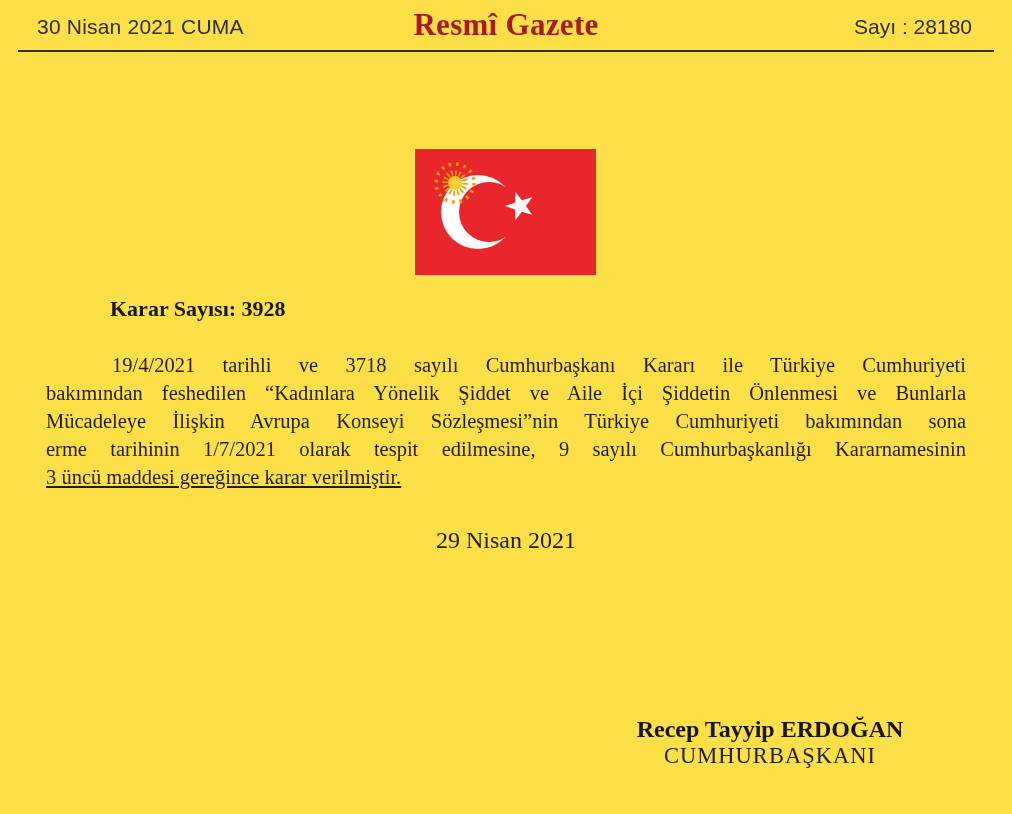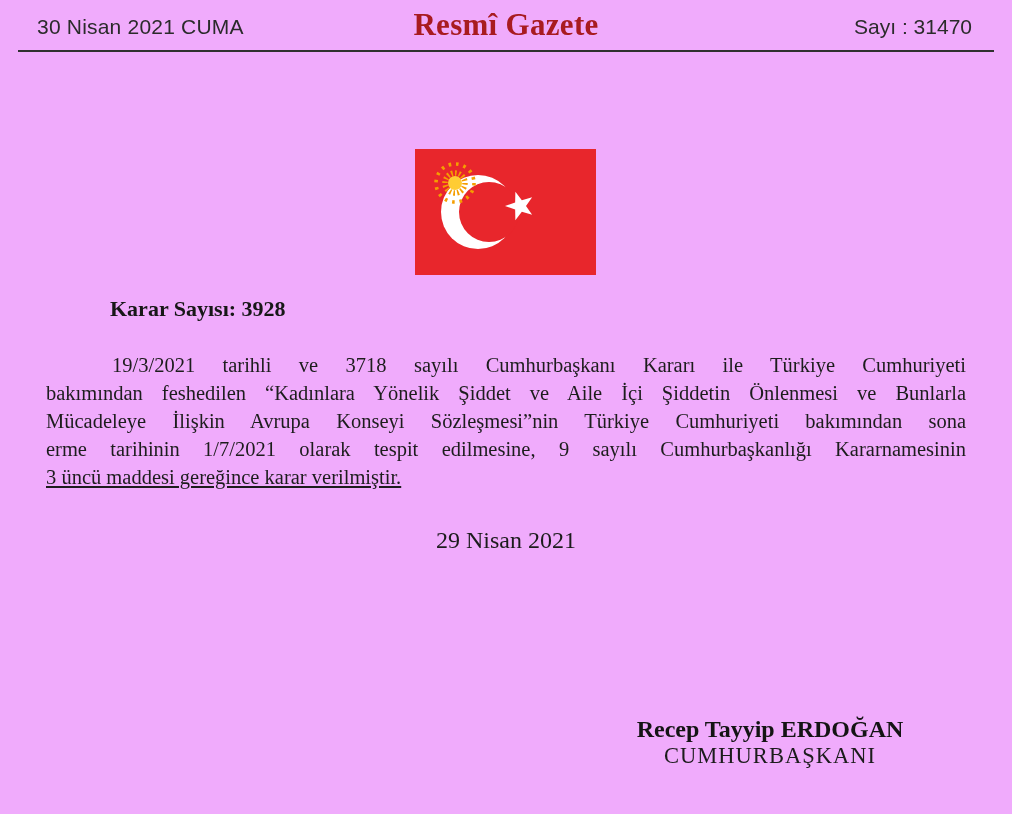--- a/index.html
+++ b/index.html
@@ -3,21 +3,21 @@
 <meta charset="utf-8">
 <style>
   * { margin: 0; padding: 0; box-sizing: border-box; }
   html, body { background: #ffffff; }
   body { font-family: "Liberation Serif", serif; }
 
   .page {
     position: relative;
     width: 1012px;
     height: 814px;
-    background: #f0abfc;
+    background: #fde047;
     overflow: hidden;
   }
 
   
   .header-date {
     position: absolute;
     left: 37px; top: 15px;
     font-family: "Liberation Sans", sans-serif;
     font-size: 21px;
     color: #2b2b2b;
@@ -122,21 +122,21 @@
     letter-spacing: 1px;
   }
 </style>
 </head>
 <body>
 
 <div class="page">
 
   <div class="header-date">30 Nisan 2021 CUMA</div>
   <div class="masthead" style="color: rgb(168, 27, 32);">Resmî Gazete</div>
-  <div class="issue-number">Sayı : 31470</div>
+  <div class="issue-number">Sayı : 28180</div>
   <div class="header-rule"></div>
 
 
   <div class="flag-wrap">
     <svg width="181" height="126" viewBox="0 0 181 126" xmlns="http://www.w3.org/2000/svg">
       <rect x="0" y="0" width="181" height="126" fill="#E8262C"></rect>
 
       <circle cx="63" cy="63" r="37" fill="#FFFFFF"></circle>
       <circle cx="74" cy="63" r="30" fill="#E8262C"></circle>
 
@@ -146,21 +146,21 @@
         <circle r="19" fill="none" stroke-width="3.6" stroke-dasharray="2.6 4.9" stroke="#F59E00"></circle>
         <circle r="10" fill="none" stroke-width="5.5" stroke-dasharray="1.7 2.2" stroke="#F59E00"></circle>
         <circle r="7" fill="#FFCC33"></circle>
       </g>
     </svg>
   </div>
 
   <div class="decision-number">Karar Sayısı: 3928</div>
 
   <div class="decree-body">
-    <div class="body-line first">19/3/2021 tarihli ve 3718 sayılı Cumhurbaşkanı Kararı ile Türkiye Cumhuriyeti</div>
+    <div class="body-line first">19/4/2021 tarihli ve 3718 sayılı Cumhurbaşkanı Kararı ile Türkiye Cumhuriyeti</div>
     <div class="body-line">bakımından feshedilen “Kadınlara Yönelik Şiddet ve Aile İçi Şiddetin Önlenmesi ve Bunlarla</div>
     <div class="body-line">Mücadeleye İlişkin Avrupa Konseyi Sözleşmesi”nin Türkiye Cumhuriyeti bakımından sona</div>
     <div class="body-line">erme tarihinin 1/7/2021 olarak tespit edilmesine, 9 sayılı Cumhurbaşkanlığı Kararnamesinin</div>
     <div class="body-line last">3 üncü maddesi gereğince karar verilmiştir.</div>
   </div>
 
   <div class="decision-date">29 Nisan 2021</div>
 
   <div class="signature-block">
     <div class="signature-name">Recep Tayyip ERDOĞAN</div>

